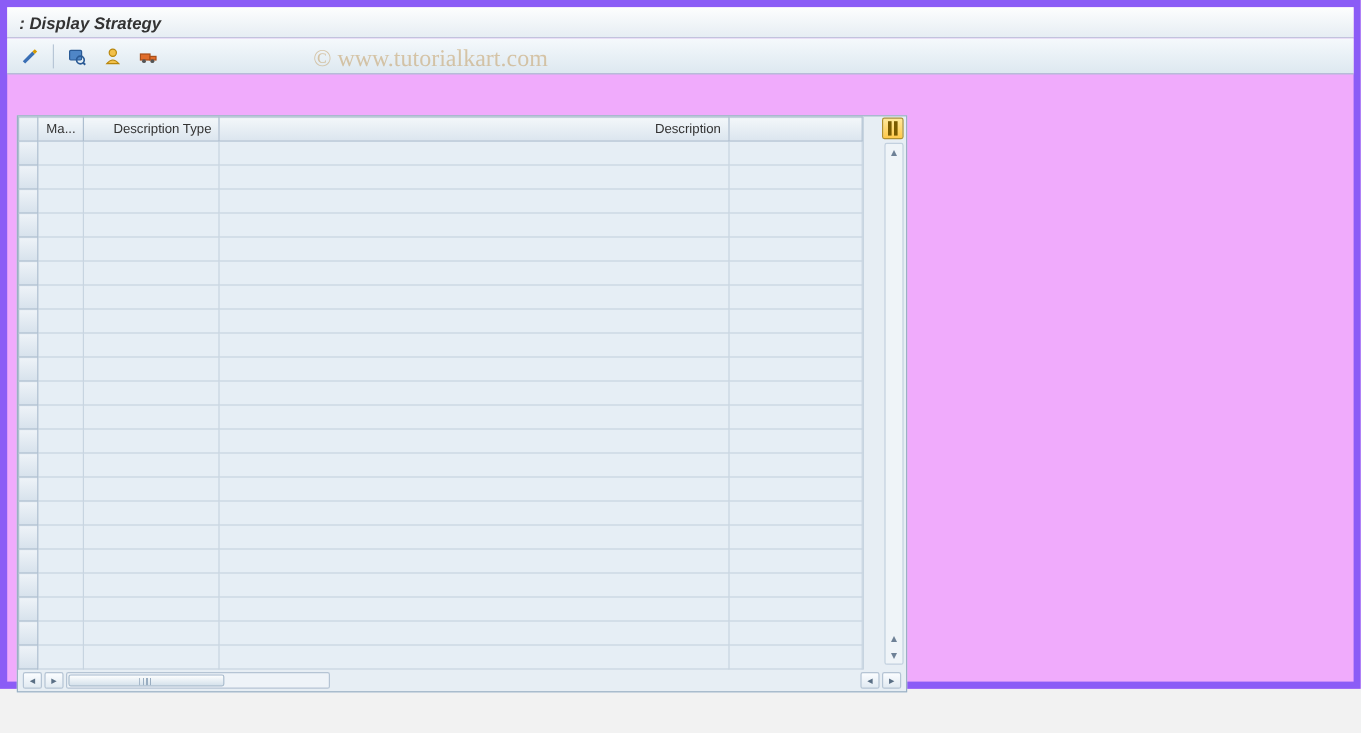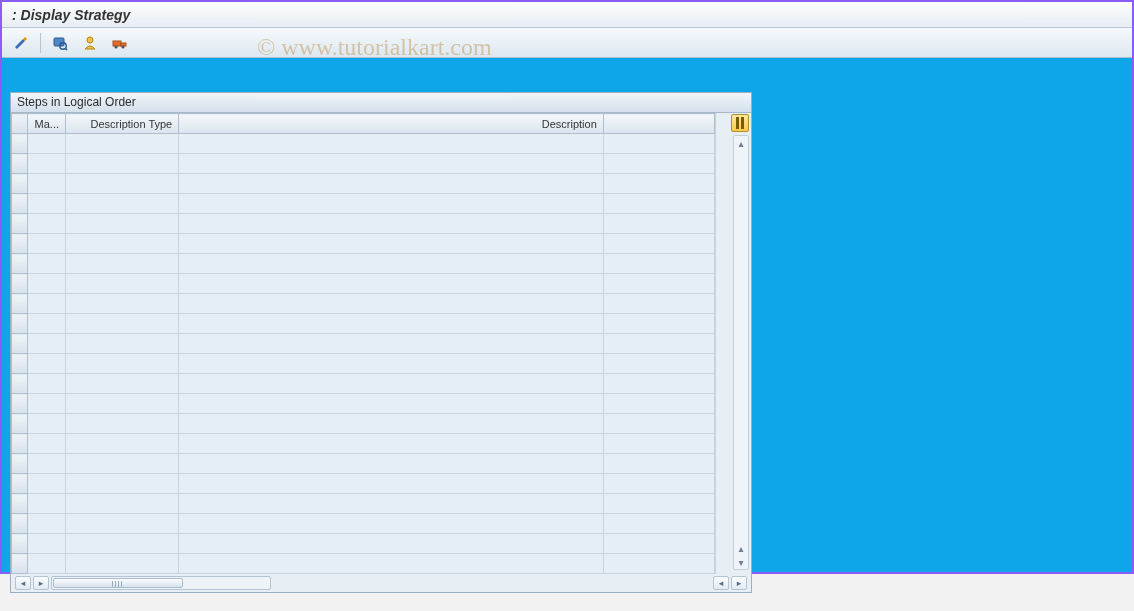--- a/index.html
+++ b/index.html
@@ -1,17 +1,17 @@
 <!DOCTYPE html>
 <html><head>
 <meta charset="utf-8">
 <style>
   * { box-sizing: border-box; margin:0; padding:0; }
   html,body { width:1134px; height:611px; font-family: Arial, sans-serif; font-size:12px; background:#f2f2f2; overflow:hidden;}
-  .window { width:1134px; height:574px; border:2px solid #8b5cf6; background:#0ea5e9; position:relative;}
+  .window { width:1134px; height:574px; border:6px solid #8b5cf6; background:#f0abfc; position:relative;}
   .titlebar {
     height:26px;
     background: linear-gradient(#fdfefe,#e6edf3);
     border-bottom:1px solid #b7c6d6;
     padding:4px 10px;
     display:flex; align-items:center;
   }
   .titlebar-text { font-weight:bold; font-style:italic; color:#333; font-size:14px;}
   .toolbar {
     height:30px;
@@ -19,21 +19,21 @@
     border-bottom:1px solid #a9bed0;
     display:flex; align-items:center;
     padding:0 8px; gap:8px;
     position:relative;
   }
   .tool-btn { width:22px; height:22px; display:flex; align-items:center; justify-content:center; border-radius:2px; cursor:pointer;}
   .sep { width:1px; height:20px; background:#b7c6d6;}
   .watermark {
     position:absolute; left:255px; top:6px;
     color: rgba(196, 158, 100, 0.55);
-    font-size:24px; font-weight:normal; font-family:"Times New Roman", serif;
+    font-size:20px; font-weight:normal; font-family:"Times New Roman", serif;
     pointer-events:none;
   }
   .content { padding:34px 8px 8px 8px;}
   .panel {
     width:742px;
     border:1px solid #9ab0c4;
     background:#e7eef4;
   }
   .panel-header {
     height:20px;
@@ -135,21 +135,20 @@
           <rect x="9" y="8" width="5" height="3" fill="#e06d2b" stroke="#a84e18"></rect>
           <circle cx="4" cy="12" r="1.6" fill="#555"></circle>
           <circle cx="11" cy="12" r="1.6" fill="#555"></circle>
         </svg>
     </div>
     <div class="watermark">© www.tutorialkart.com</div>
   </div>
 
   <div class="content">
     <div class="panel">
-      <div class="panel-header">Steps in Logical Order</div>
       <div class="grid-wrap">
         <table class="grid">
           <thead>
             <tr>
               <th class="rowhead"></th>
               <th class="col-ma">Ma...</th>
               <th class="col-der">Description Type</th>
               <th class="col-desc">Description</th>
               <th class="col-pad"></th>
             </tr>

